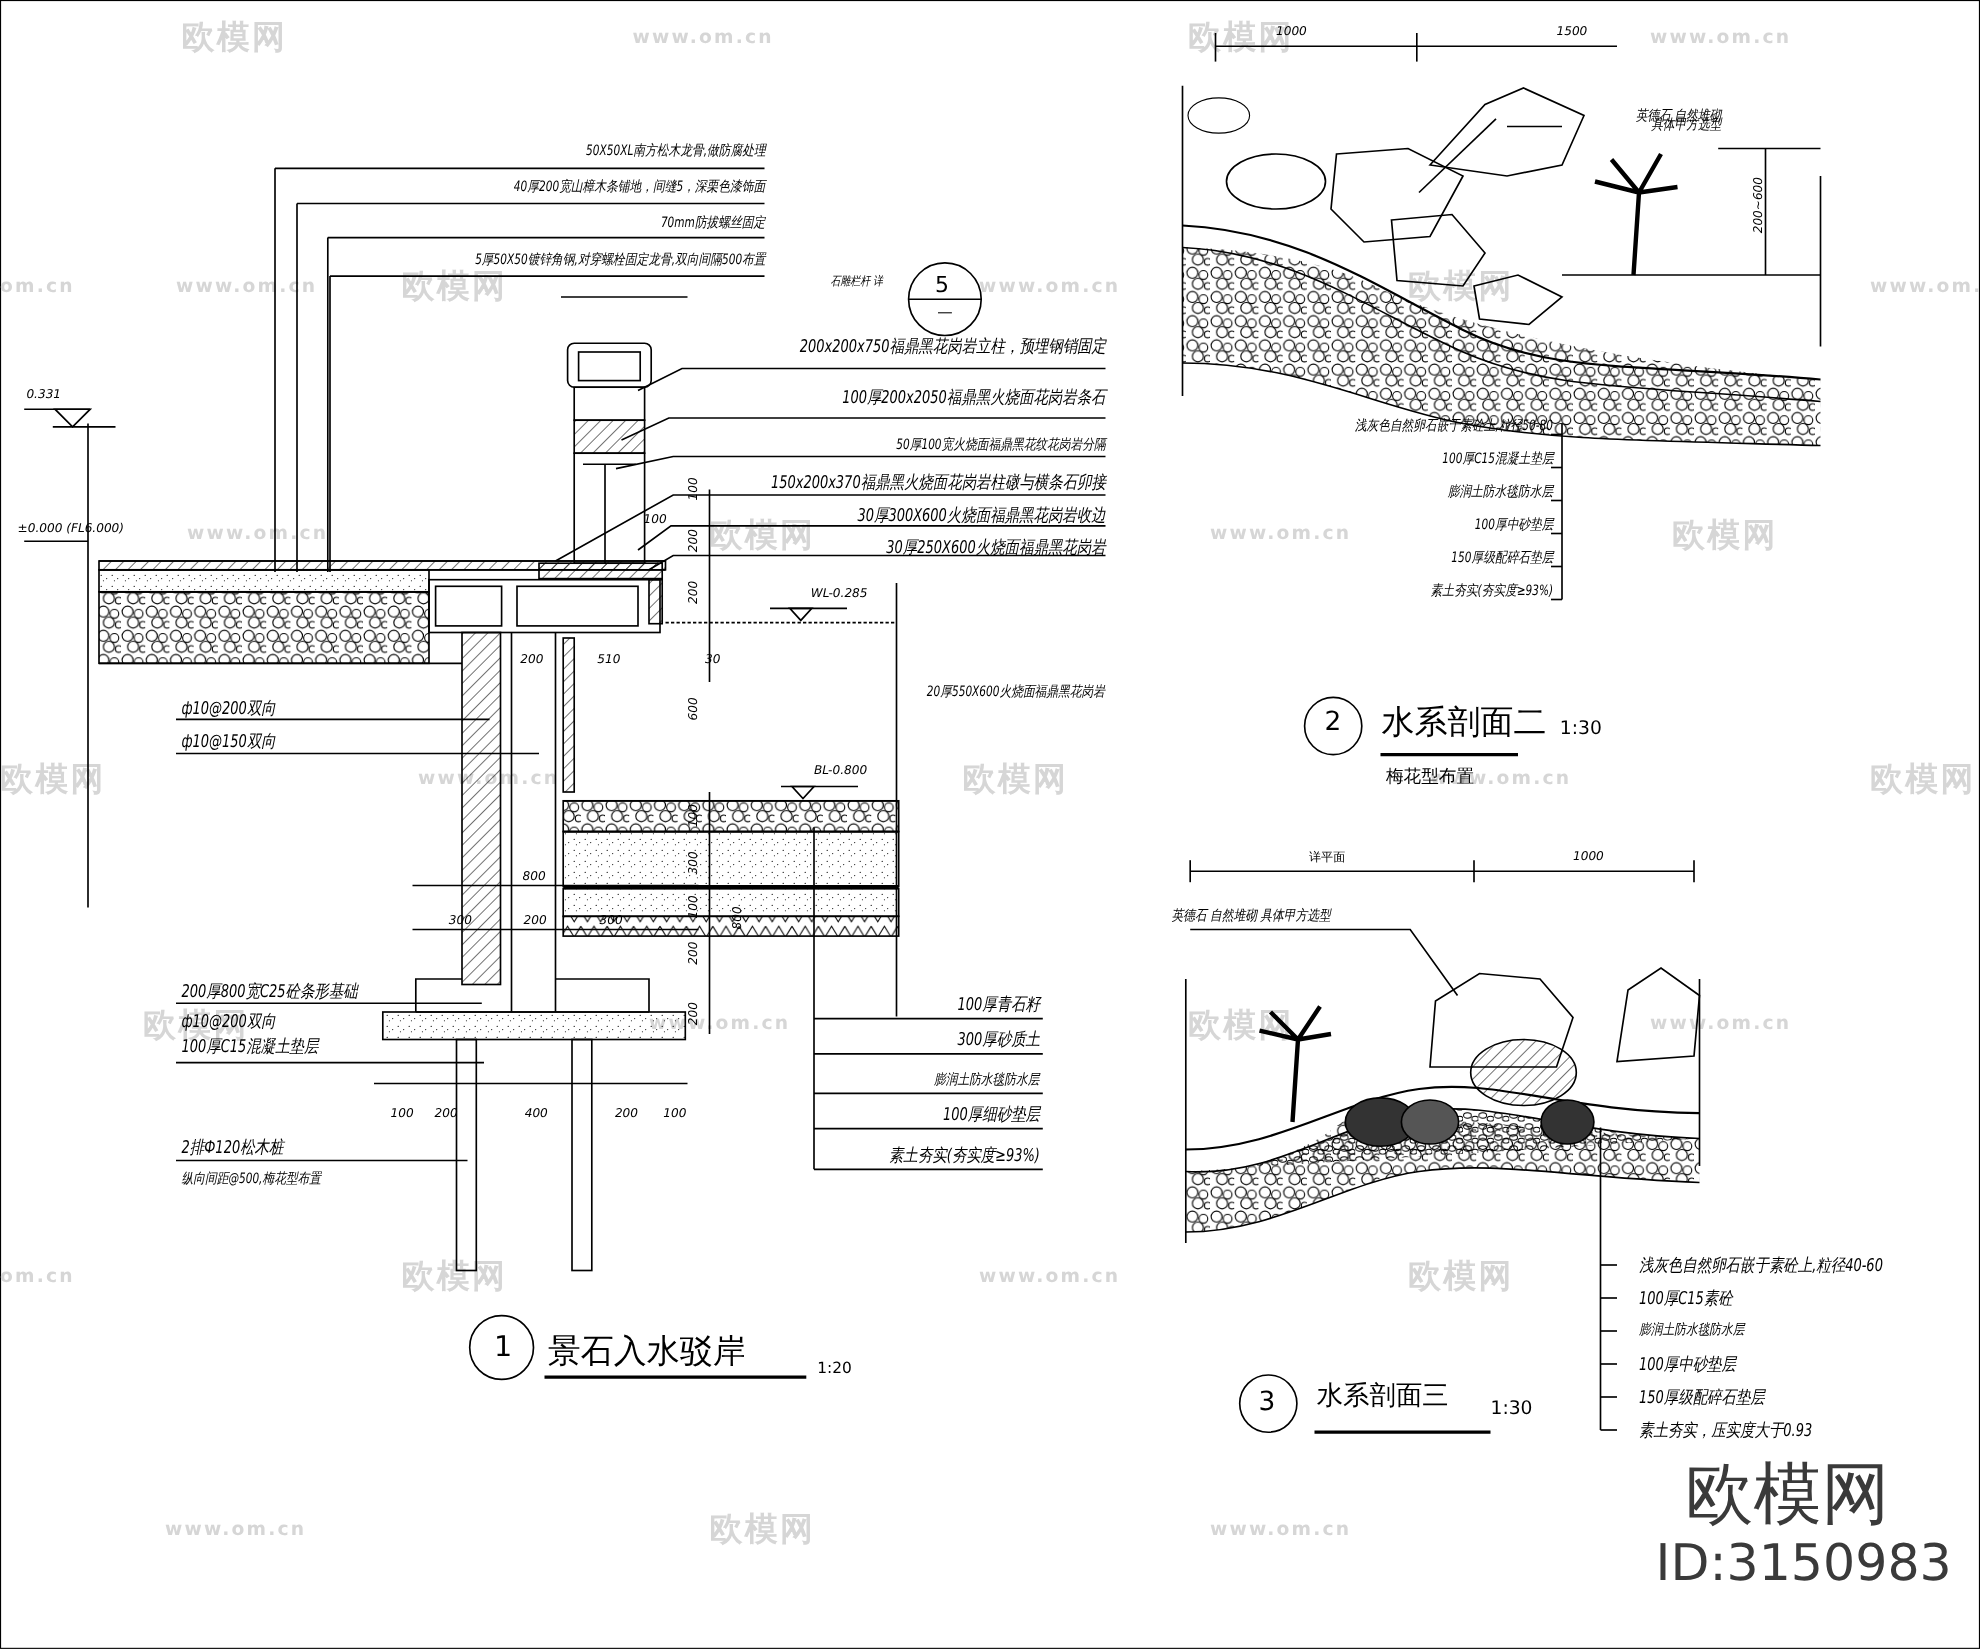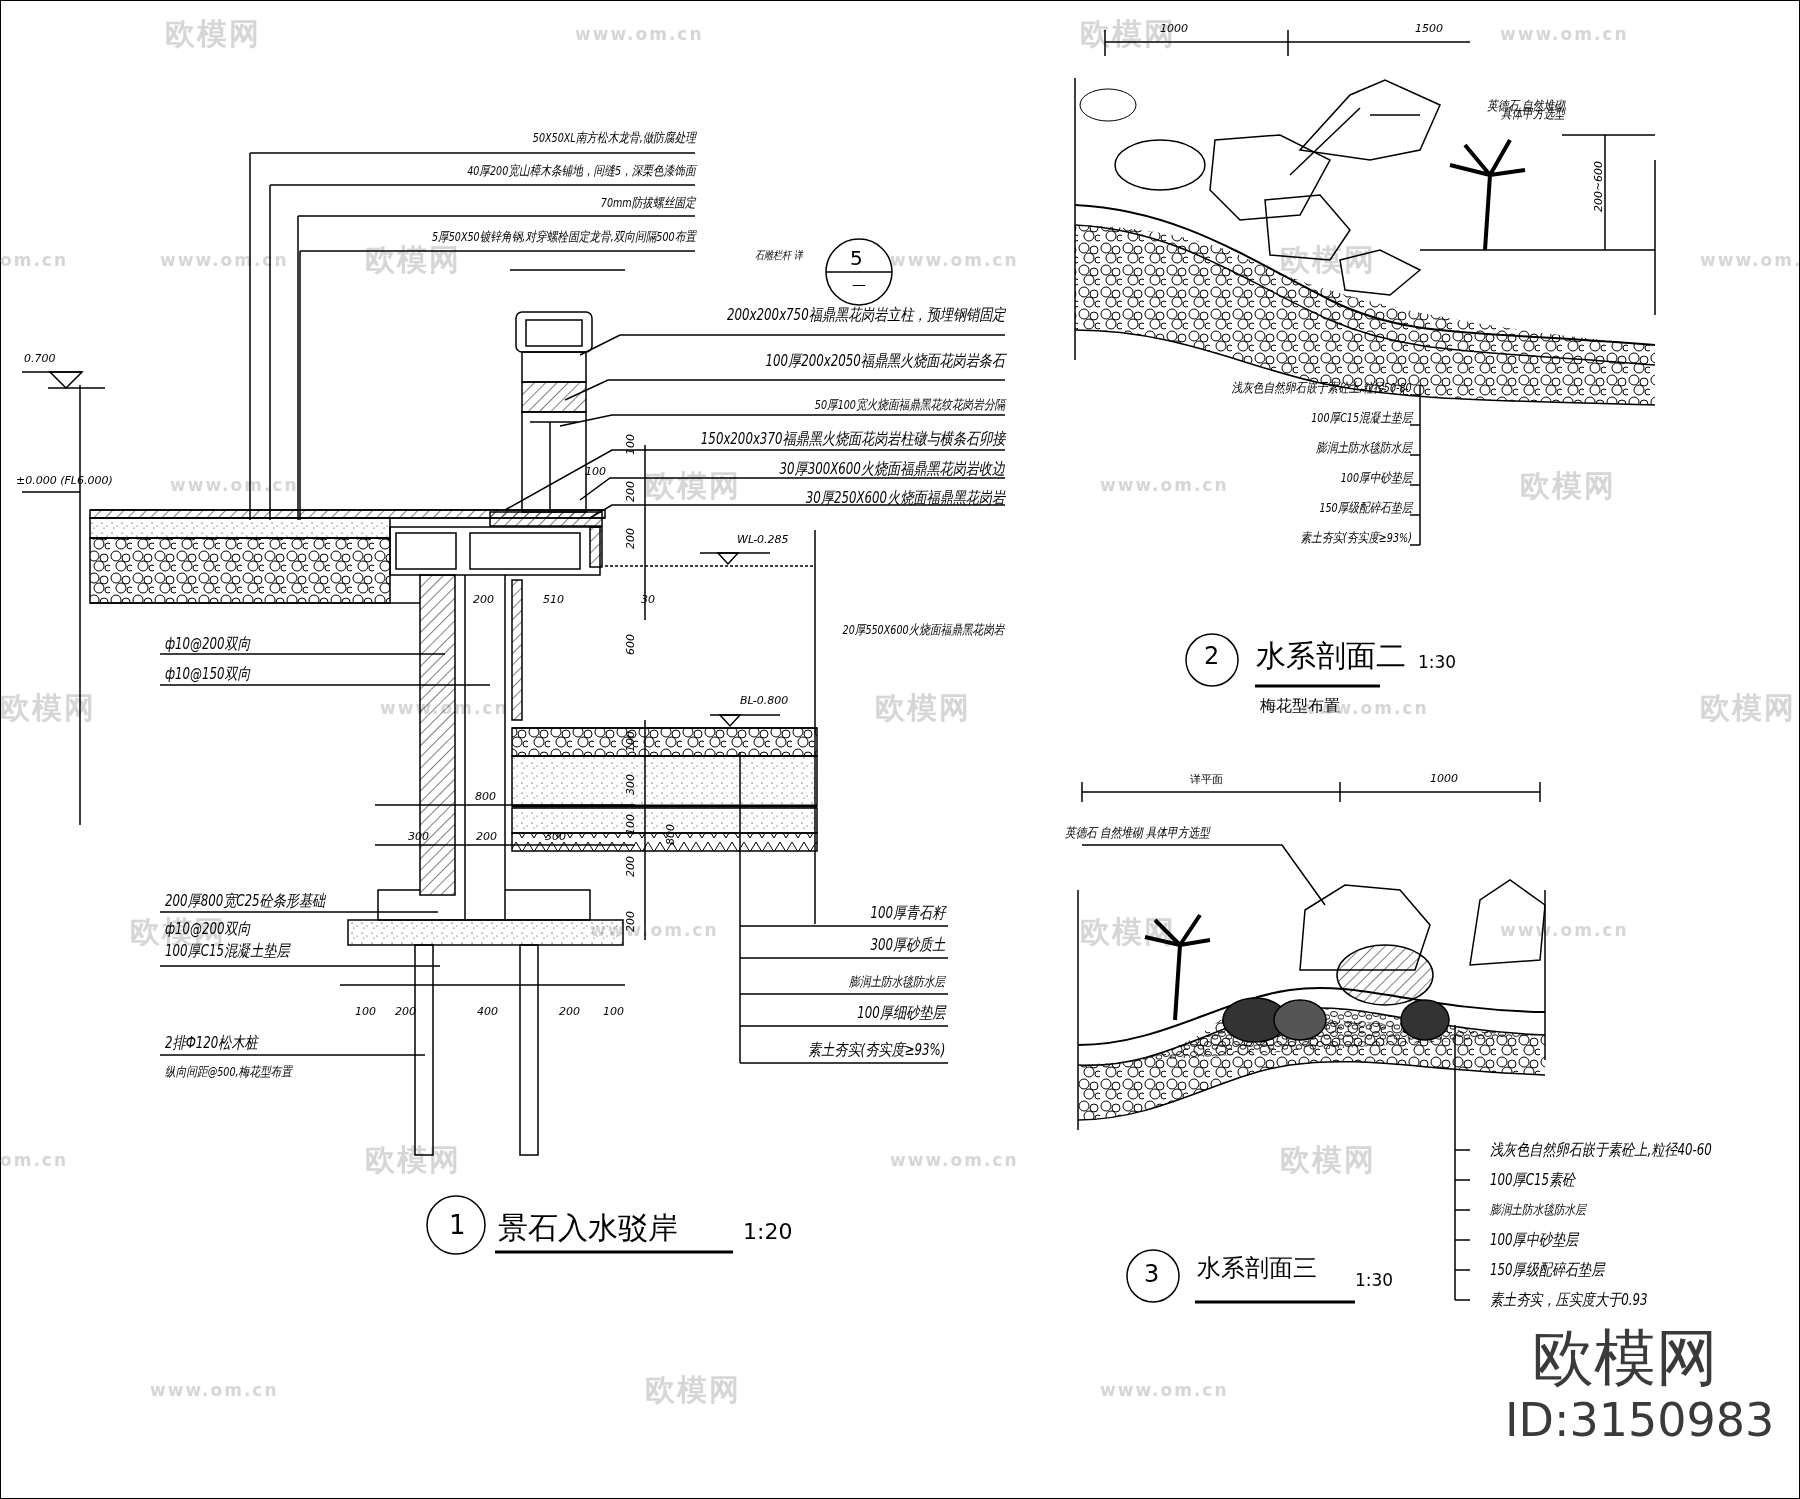--- a/index.html
+++ b/index.html
@@ -261,21 +261,21 @@
   <div class="dim" style="left:852px;top:276px;font-size:14px;font-style:normal">—</div>
 
   <div class="lbl big" style="right:795px;top:307px">200x200x750福鼎黑花岗岩立柱，预埋钢销固定</div>
   <div class="lbl big" style="right:795px;top:353px">100厚200x2050福鼎黑火烧面花岗岩条石</div>
   <div class="lbl" style="right:795px;top:397px">50厚100宽火烧面福鼎黑花纹花岗岩分隔</div>
   <div class="lbl big" style="right:795px;top:431px">150x200x370福鼎黑火烧面花岗岩柱礅与横条石卯接</div>
   <div class="lbl big" style="right:795px;top:461px">30厚300X600火烧面福鼎黑花岗岩收边</div>
   <div class="lbl big" style="right:795px;top:490px">30厚250X600火烧面福鼎黑花岗岩</div>
   <div class="lbl" style="right:795px;top:622px">20厚550X600火烧面福鼎黑花岗岩</div>
 
-  <div class="dim" style="left:24px;top:352px">0.700</div>
+  <div class="dim" style="left:24px;top:352px">0.331</div>
   <div class="dim" style="left:16px;top:474px">±0.000 (FL6.000)</div>
   <div class="dim" style="left:737px;top:533px">WL-0.285</div>
   <div class="dim" style="left:740px;top:694px">BL-0.800</div>
 
   <div class="lbl big left" style="left:165px;top:636px">ф10@200双向</div>
   <div class="lbl big left" style="left:165px;top:666px">ф10@150双向</div>
   <div class="lbl big left" style="left:165px;top:893px">200厚800宽C25砼条形基础</div>
   <div class="lbl big left" style="left:165px;top:921px">ф10@200双向</div>
   <div class="lbl big left" style="left:165px;top:943px">100厚C15混凝土垫层</div>
   <div class="lbl big left" style="left:165px;top:1035px">2排Ф120松木桩</div>
@@ -307,21 +307,21 @@
   <div class="dim v" style="left:660px;top:828px">800</div>
   <div class="dim" style="left:355px;top:1005px">100</div>
   <div class="dim" style="left:395px;top:1005px">200</div>
   <div class="dim" style="left:477px;top:1005px">400</div>
   <div class="dim" style="left:559px;top:1005px">200</div>
   <div class="dim" style="left:603px;top:1005px">100</div>
 
   <div class="title" style="left:440px;top:1208px">
     <span class="dim" style="position:absolute;left:9px;top:2px;font-size:26px;font-style:normal">1</span>
     <span style="position:absolute;left:58px;top:0;font-size:30px">景石入水驳岸</span>
-    <span style="position:absolute;left:303px;top:11px;font-size:22px">1:20</span>
+    <span style="position:absolute;left:303px;top:28px;font-size:14px">1:20</span>
   </div>
 </div>
 
 <div>
   <div class="dim" style="left:1160px;top:22px">1000</div>
   <div class="dim" style="left:1415px;top:22px">1500</div>
   <div class="dim v" style="left:1573px;top:180px">200~600</div>
   <div class="lbl" style="right:235px;top:98px">英德石 自然堆砌</div>
   <div class="lbl" style="right:235px;top:104px;top:106px">具体甲方选型</div>
   <div class="lbl" style="right:388px;top:380px">浅灰色自然卵石嵌于素砼上,粒径50-80</div>

